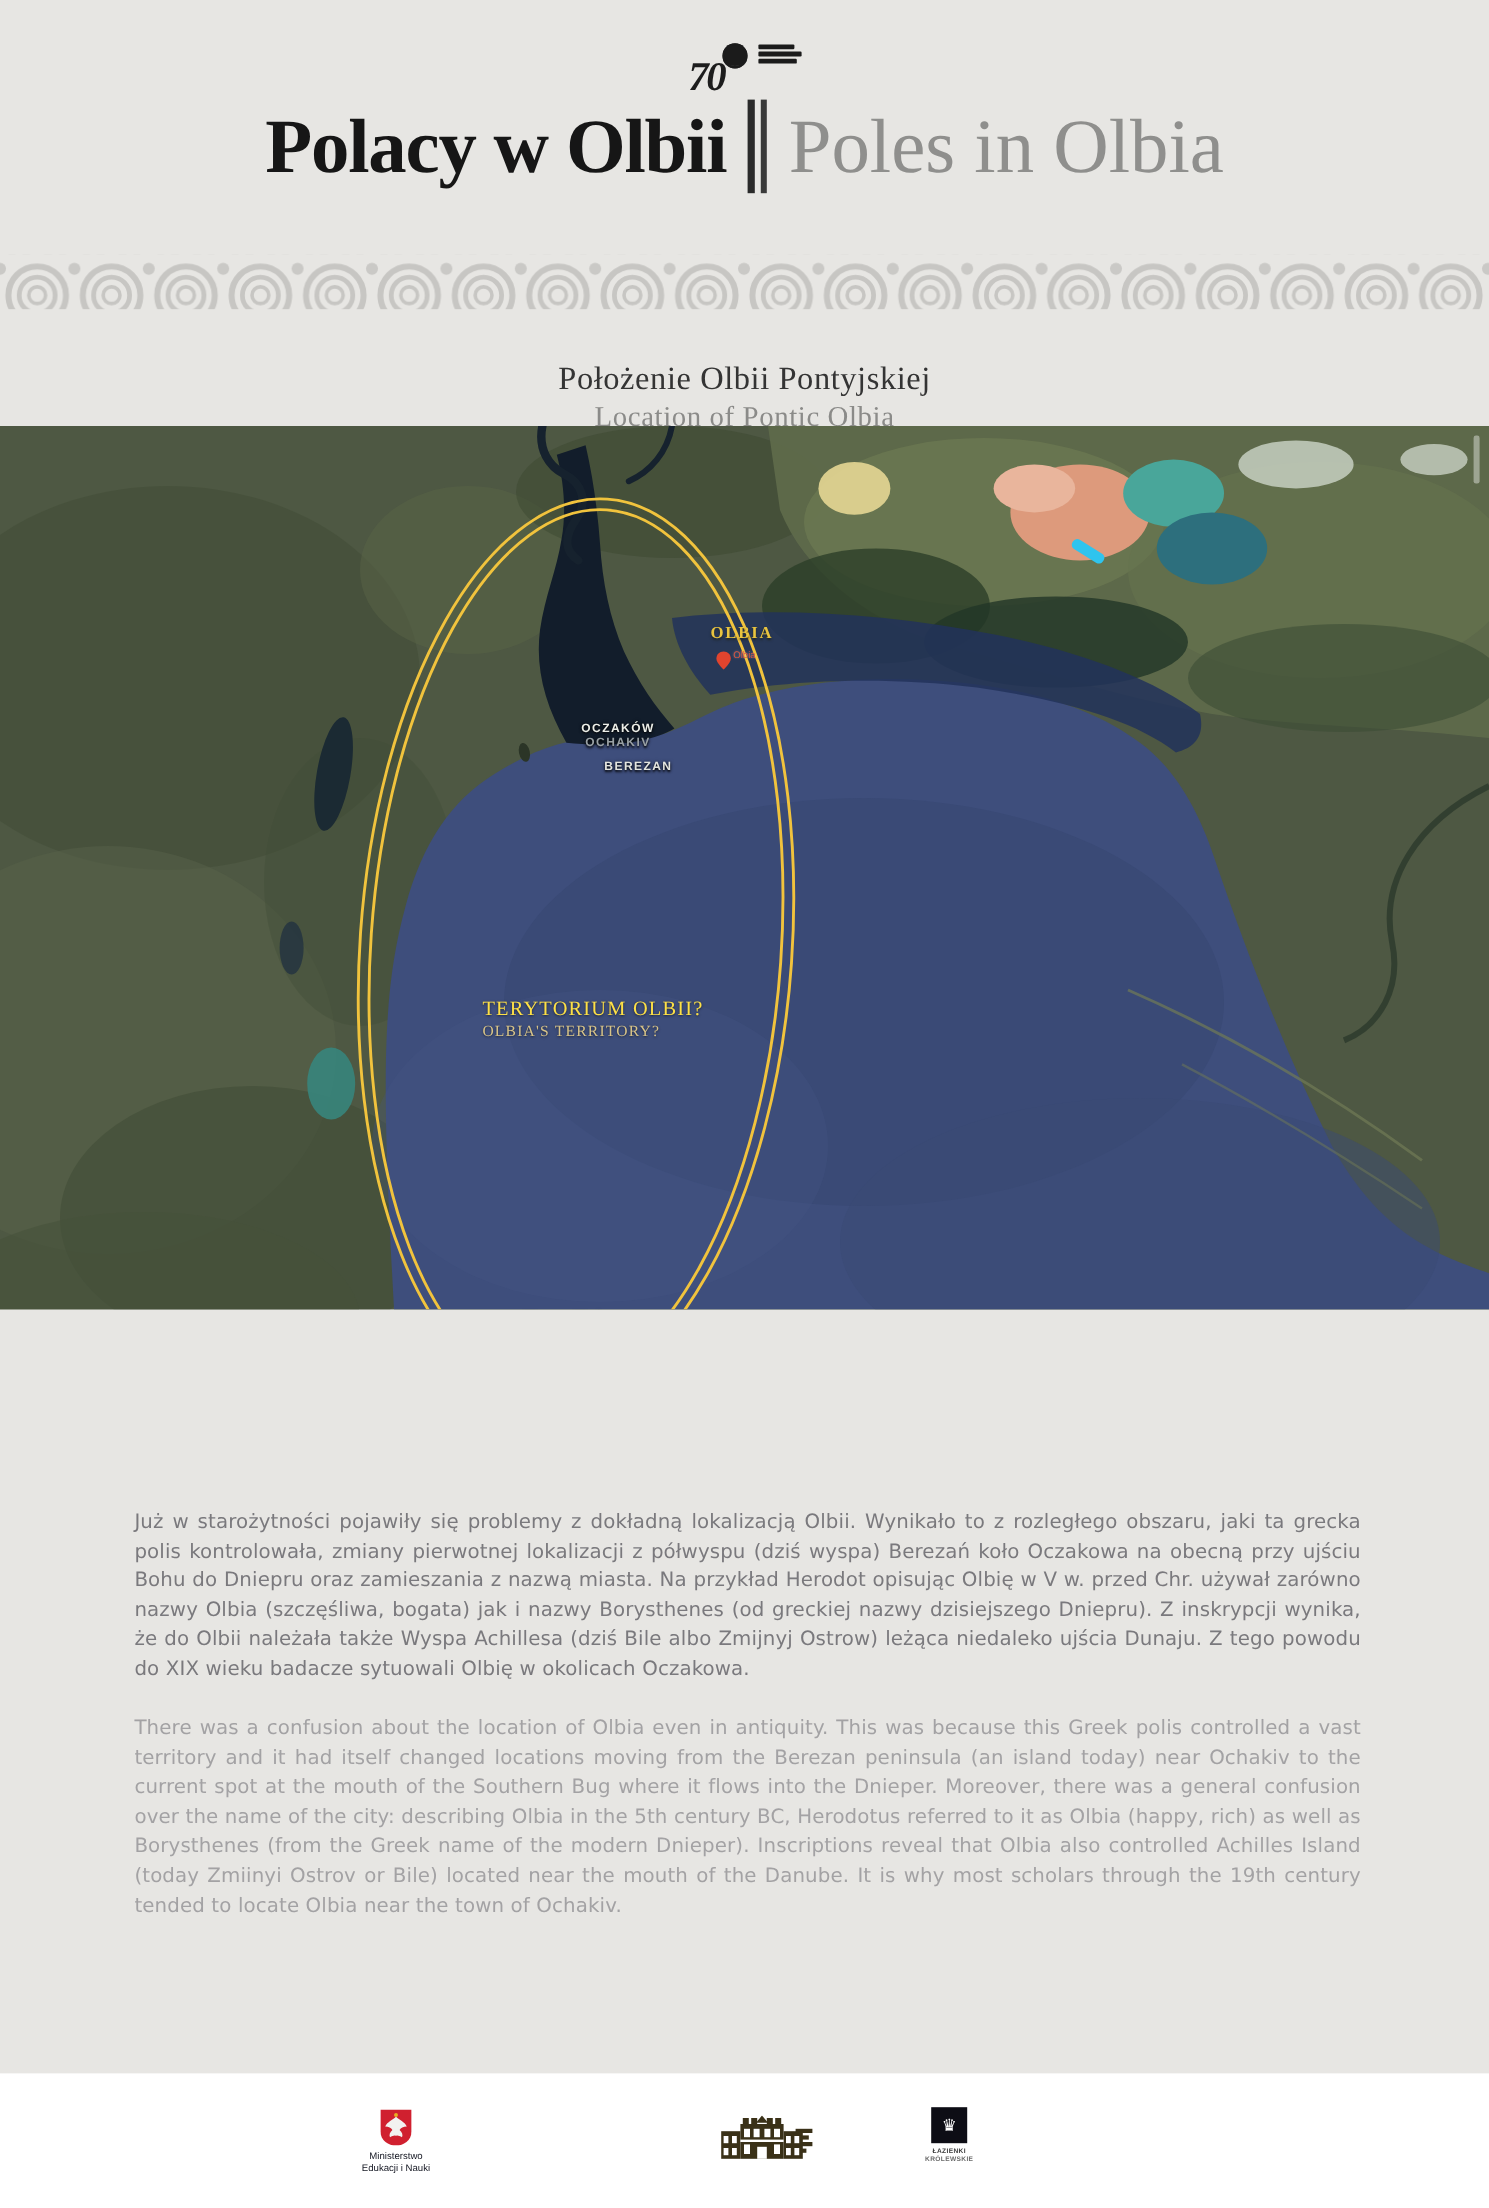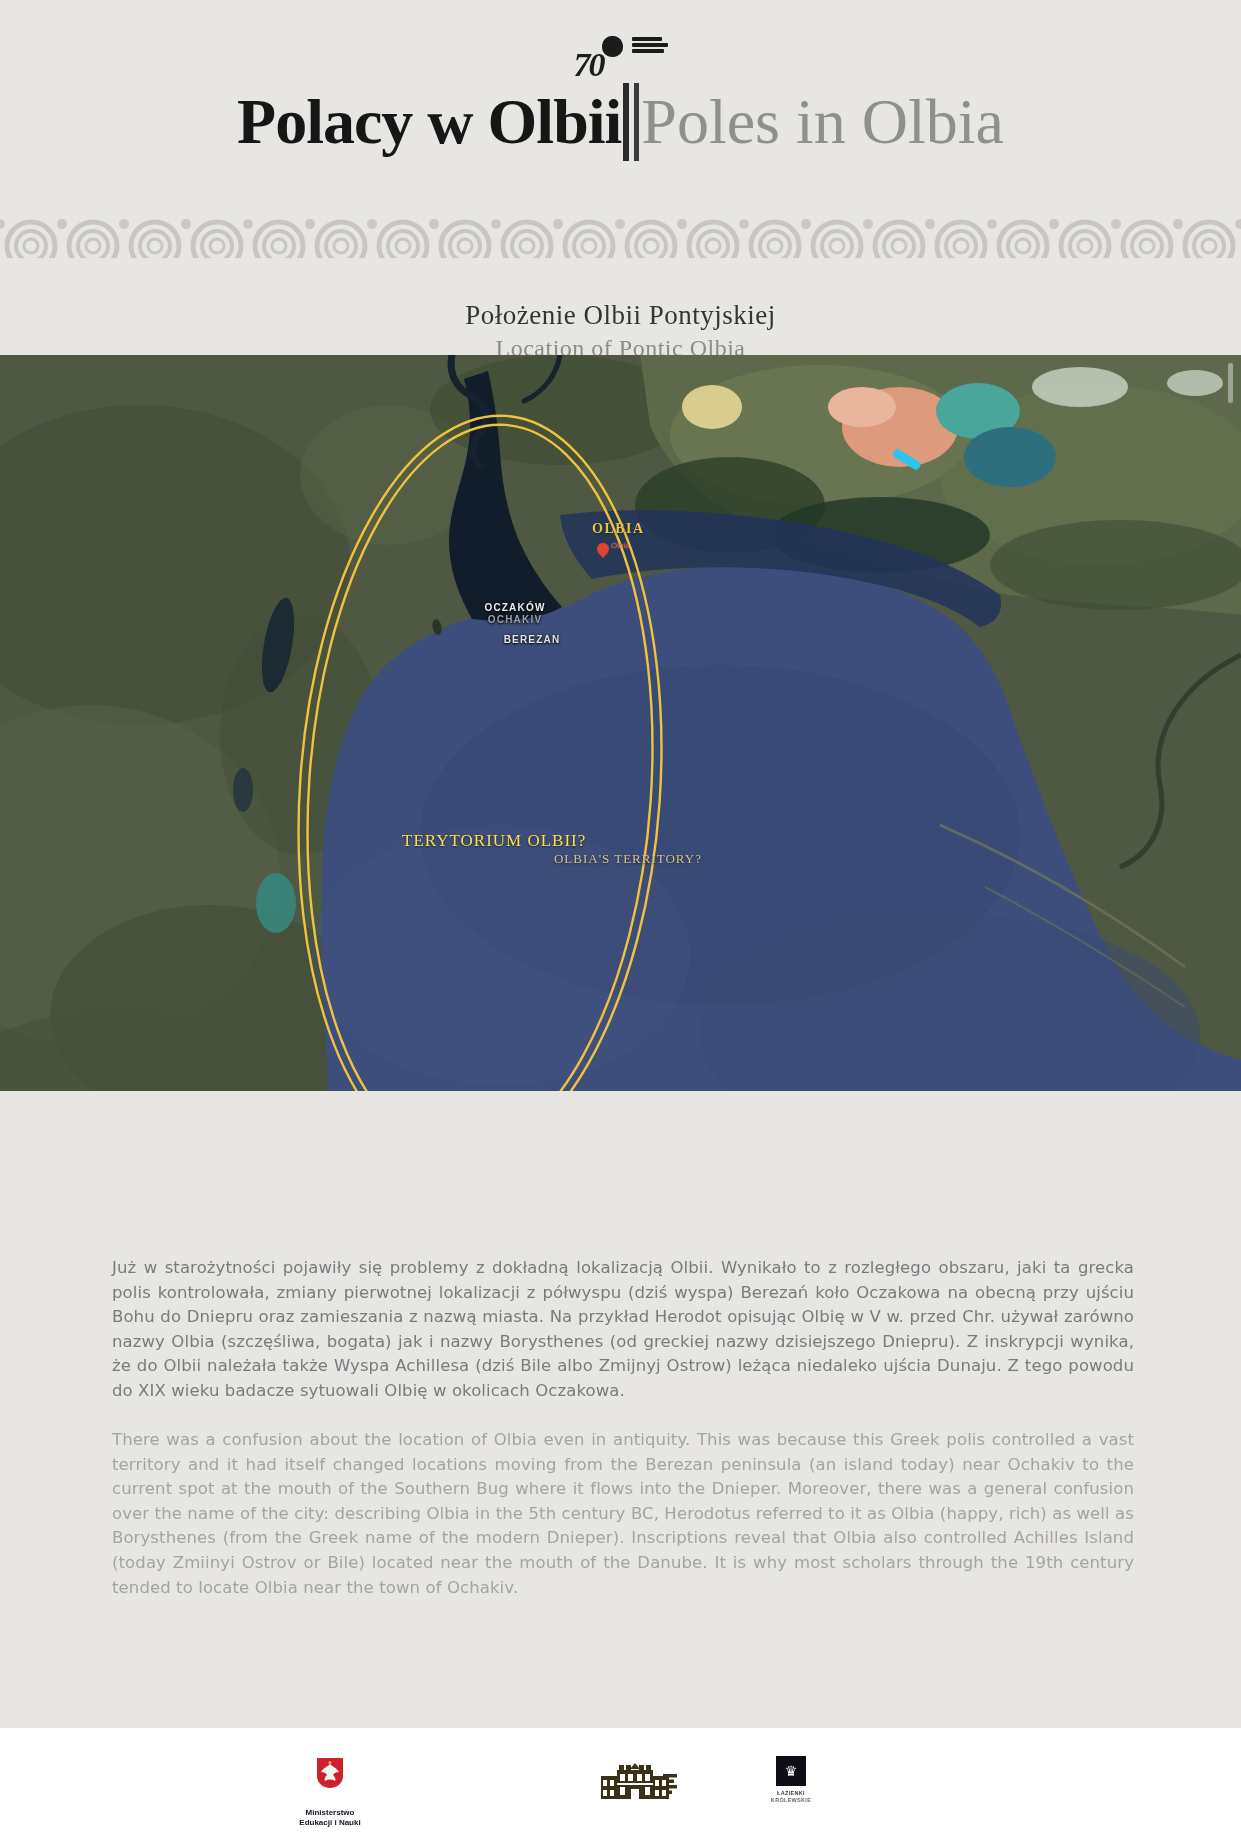--- a/index.html
+++ b/index.html
@@ -16,21 +16,21 @@
   .anniv-disc{width:21px;height:21px;border-radius:50%;background:#1b1b1b;margin-top:8px;margin-left:-6px;
               box-shadow:inset 0 0 0 2px #1b1b1b, inset 0 -4px 0 -2px #6a6a6a;}
   .anniv-lines{display:flex;flex-direction:column;gap:2px;margin-top:9px;margin-left:5px;}
   .anniv-lines i{display:block;height:4px;background:#1b1b1b;border-radius:1px;}
   .anniv-lines i:nth-child(1){width:30px;}
   .anniv-lines i:nth-child(2){width:36px;}
   .anniv-lines i:nth-child(3){width:32px;}
 
   
   .title-row{position:absolute;left:0;top:70px;width:1241px;height:104px;
-             display:flex;align-items:center;justify-content:center;gap:2px;}
+             display:flex;align-items:center;justify-content:center;gap:18px;}
   .title-pl{font-family:"Liberation Serif",serif;font-weight:700;font-size:64px;
             letter-spacing:-1px;color:#161616;white-space:nowrap;}
   .title-sep{width:5px;height:78px;border-left:6px solid #2a2a2a;border-right:5px solid #3a3a3a;}
   .title-en{font-family:"Liberation Serif",serif;font-weight:400;font-size:64px;
             color:#8f8f8d;white-space:nowrap;}
 
   
   .ornament{position:absolute;left:0;top:212px;width:1241px;height:46px;}
 
   
@@ -47,37 +47,37 @@
              font-size:14px;letter-spacing:1.5px;color:#e9c43f;text-shadow:0 1px 2px rgba(30,30,10,.7);}
   .lbl-olbia-marker{left:611px;top:186px;font-size:8px;color:#e0543d;text-shadow:0 0 2px rgba(255,255,255,.4);}
   .lbl-city{width:120px;text-align:center;font-size:10px;font-weight:700;letter-spacing:1.2px;
             text-shadow:0 1px 2px rgba(0,0,0,.9),0 0 3px rgba(0,0,0,.6);}
   .lbl-oczakow{left:455px;top:247px;color:#eceee8;}
   .lbl-ochakiv{left:455px;top:259px;color:#99a1a5;}
   .lbl-berezan{left:472px;top:279px;color:#e3e5df;}
   .lbl-terr-pl{left:402px;top:476px;width:300px;text-align:left;font-family:"Liberation Serif",serif;
                font-weight:400;font-size:17px;letter-spacing:1px;color:#fde047;
                text-shadow:0 1px 2px rgba(20,25,40,.8);}
-  .lbl-terr-en{left:402px;top:496px;width:300px;text-align:right;font-family:"Liberation Serif",serif;
+  .lbl-terr-en{left:402px;top:496px;width:300px;text-align:left;font-family:"Liberation Serif",serif;
                font-weight:400;font-size:13px;letter-spacing:1px;color:#d8c489;
                text-shadow:0 1px 2px rgba(20,25,40,.8);}
   .lbl-wyspa{left:413px;top:737px;color:#e2e2da;}
   .lbl-zmiinyi{left:413px;top:749px;color:#949cA8;color:#949ca8;}
 
   
   .para{position:absolute;left:112px;width:1022px;margin:0;text-align:justify;
         font-family:"DejaVu Sans",sans-serif;font-size:16.5px;line-height:24.6px;
         letter-spacing:.1px;}
   .para-pl{top:1256px;color:#7a797d;}
   .para-en{top:1428px;color:#a3a2a4;}
 
   
   .logo-ministry{position:absolute;left:270px;top:1758px;width:120px;text-align:center;}
   .logo-ministry svg{display:block;margin:0 auto;}
-  .ministry-text{margin-top:20px;font-size:8px;font-weight:700;color:#141722;line-height:10px;}
+  .ministry-text{margin-top:4px;font-size:8px;font-weight:400;color:#141722;line-height:10px;}
   .logo-building{position:absolute;left:593px;top:1763px;}
   .logo-lazienki{position:absolute;left:761px;top:1756px;width:60px;text-align:center;}
   .laz-square{width:30px;height:30px;background:#0d0d15;margin:0 auto;display:flex;
               align-items:center;justify-content:center;color:#ffffff;font-size:14px;line-height:14px;}
   .laz-text{margin-top:4px;font-size:5.5px;font-weight:700;color:#3a3a3a;line-height:6.5px;letter-spacing:.3px;}
   .laz-text .l2{color:#6a6a6a;}
 </style>
 </head>
 <body>
 

